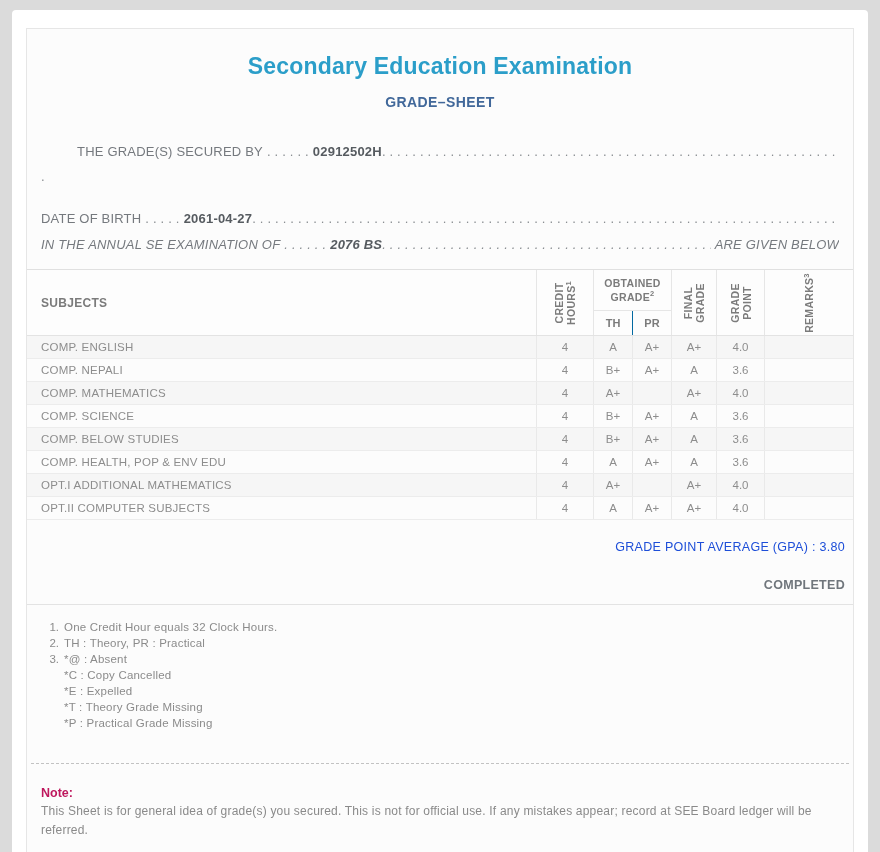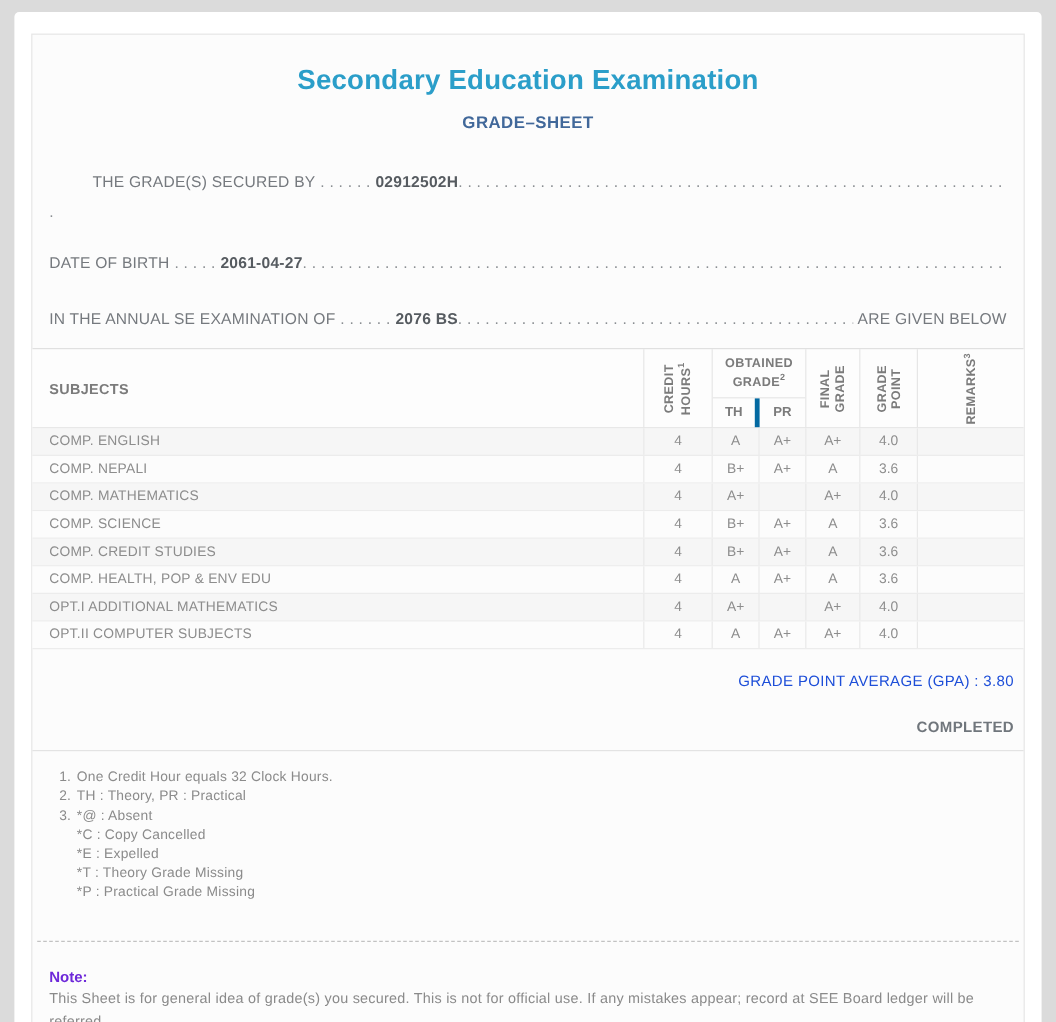--- a/index.html
+++ b/index.html
@@ -30,21 +30,21 @@
   .info { padding:0 14px; font-size:13px; color:#75797e; letter-spacing:0.2px; }
   .info-line { display:flex; align-items:baseline; white-space:nowrap; overflow:hidden; }
   .info-line .lbl { flex:0 0 auto; }
   .info-line .dots-short { flex:0 0 auto; padding:0 4px; color:#8a8e92; }
   .info-line .val { flex:0 0 auto; font-weight:bold; color:#565b60; }
   .info-line .dots-fill { flex:1 1 auto; overflow:hidden; white-space:nowrap; color:#8a8e92; }
   .info-line .suffix { flex:0 0 auto; padding-left:4px; }
   .line-secured { margin-top:34px;margin-left:36px; }
   .wrap-dot { margin-top:10px; color:#8a8e92; }
   .line-dob { margin-top:27px;text-align:center; }
-  .line-exam { margin-top:32px; }
+  .line-exam { margin-top:11px;font-style:italic; }
   
   .grade-table { margin-top:17px; }
   .thead {
     display:grid; grid-template-columns:1fr 57px 78px 45px 48px 89px;
     height:67px; border-top:1px solid #e0e0e0; border-bottom:1px solid #e3e3e3;
     background:#fdfdfd; color:#7b7b7b;
   }
   .thead > div { border-left:1px solid #e6e6e6; position:relative; }
   .thead > div:first-child { border-left:none; }
   .th-subjects { display:flex; align-items:center; padding-left:14px;
@@ -60,21 +60,21 @@
   .v-point  { width:46px; }
   .v-remarks{ width:85px; white-space:nowrap !important; }
   .obtained-cell { display:flex; flex-direction:column; }
   .obtained-top {
     height:41px; display:flex; align-items:center; justify-content:center;
     border-bottom:1px solid #e6e6e6; text-align:center;
     font-weight:bold; font-size:10.5px; line-height:1.2; padding:0 6px; letter-spacing:0.3px;
   }
   .obtained-sub { flex:1; display:flex; font-weight:bold; font-size:11px; }
   .obtained-sub > div { display:flex; align-items:center; justify-content:center; }
-  .sub-th { width:39px; border-right:4px solid #0369a1; }
+  .sub-th { width:39px; border-right:1px solid #0369a1; }
   .sub-pr { flex:1; }
   sup { font-size:7.5px; vertical-align:super; }
   .tbody .trow {
     display:grid; grid-template-columns:1fr 57px 39px 39px 45px 48px 89px;
     height:23px; border-bottom:1px solid #ececec;
     font-size:11.5px; color:#8d8d8d;
   }
   .tbody .trow:nth-child(odd) { background:#f6f6f6; }
   .tbody .trow:nth-child(even){ background:#fcfcfc; }
   .trow > div { border-left:1px solid #e9e9e9; display:flex; align-items:center; justify-content:center; }
@@ -84,21 +84,21 @@
   .gpa-line { text-align:right; font-weight:normal; font-size:12.5px; color:#1d4ed8; letter-spacing:0.3px; }
   .status-line { margin-top:24px; text-align:right; font-weight:bold; font-size:12.5px; color:#70767c; letter-spacing:0.3px; }
   
   .footnotes { margin-top:14px; padding-left:14px; font-size:11.5px; color:#8b8b8b; }
   .fn-row { display:flex; line-height:16px; }
   .fn-num { flex:0 0 18px; text-align:right; margin-right:5px; }
   .fn-text { flex:1; letter-spacing:0.2px; }
   
   .dashed-divider { margin:32px 4px 0 4px; border-top:1px dashed #c2c2c2; height:0; }
   .note { margin-top:22px; padding:0 16px 0 14px; }
-  .note-label { font-weight:bold; font-size:12.5px; color:#6d28d9; }
+  .note-label { font-weight:bold; font-size:12.5px; color:#be185d; }
   .note-text { margin-top:2px; font-size:12px; color:#8a8a8a; line-height:1.55; letter-spacing:0.2px; }
 </style>
 </head>
 <body>
 
 <div class="sheet">
   <div class="panel">
 
     <div class="page-title">Secondary Education Examination</div>
     <div class="page-subtitle">GRADE–SHEET</div>
@@ -190,21 +190,21 @@
             <div>COMP. SCIENCE</div>
             <div>4</div>
             <div>B+</div>
             <div>A+</div>
             <div>A</div>
             <div>3.6</div>
             <div></div>
           </div>
 
           <div class="trow">
-            <div>COMP. CREDIT STUDIES</div>
+            <div>COMP. BELOW STUDIES</div>
             <div>4</div>
             <div>B+</div>
             <div>A+</div>
             <div>A</div>
             <div>3.6</div>
             <div></div>
           </div>
 
           <div class="trow">
             <div>COMP. HEALTH, POP &amp; ENV EDU</div>

